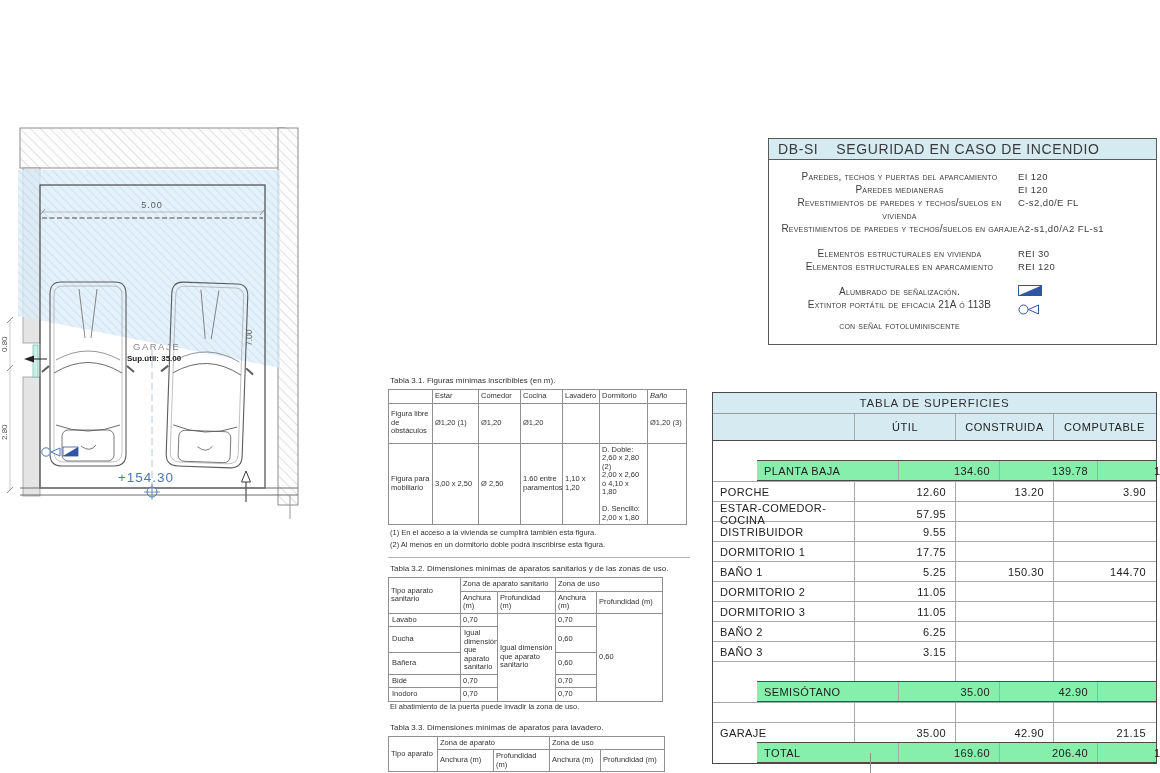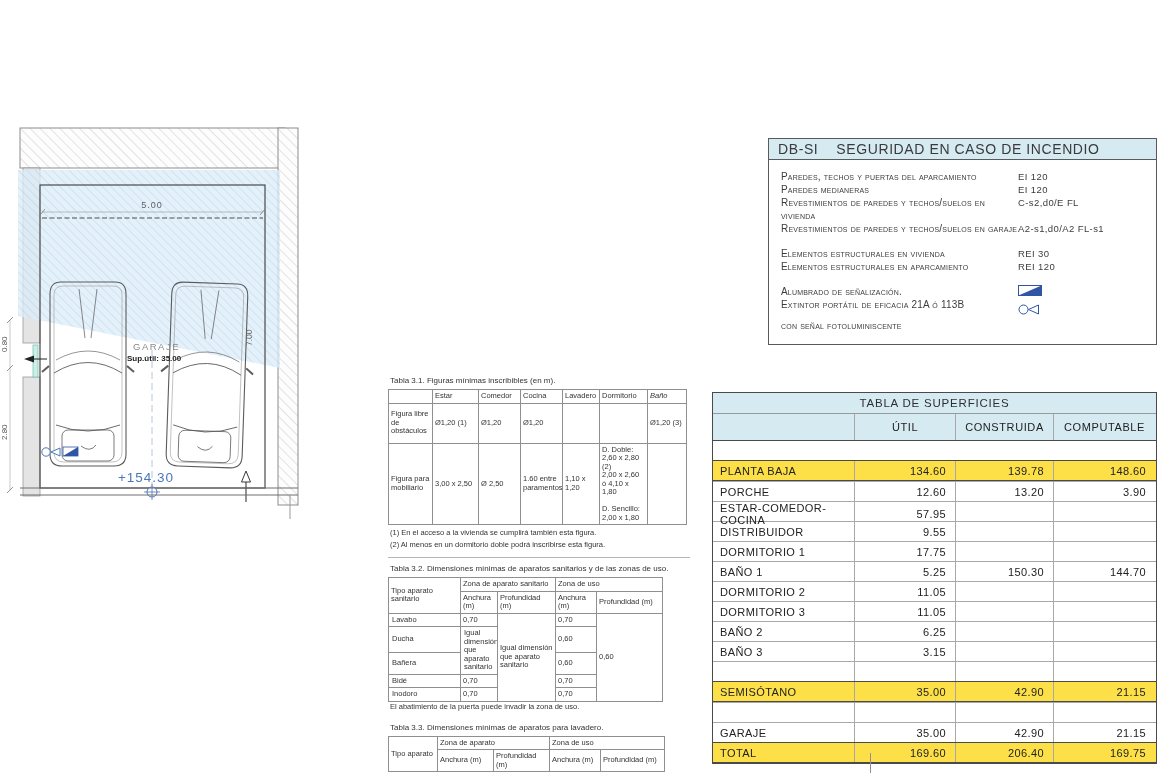--- a/index.html
+++ b/index.html
@@ -7,34 +7,34 @@
   #canvas{position:relative;width:1160px;height:773px;background:#fff;overflow:hidden;
           font-family:"Liberation Sans", sans-serif;color:#333;}
 
   
   #dbsi{position:absolute;left:768px;top:138px;width:389px;border:1.5px solid #5a5a5a;background:#fff;}
   .dbsi-title{height:21px;background:#d6eaf2;border-bottom:1.5px solid #5a5a5a;
               display:flex;align-items:center;gap:18px;padding:8px 9px;
               font-size:14px;letter-spacing:.6px;color:#3a3a3a;}
   .dbsi-body{padding:10px 10px 12px 12px;}
   .dbsi-row{display:flex;line-height:13px;}
-  .dbsi-row .lbl{flex:1;font-variant:small-caps;font-size:10px;letter-spacing:.2px;color:#3c3c3c;}
+  .dbsi-row .lbl{flex:1;font-variant:small-caps;font-size:10px;letter-spacing:.2px;color:#3c3c3c;text-align:center;}
   .dbsi-row .val{width:128px;font-size:9.5px;letter-spacing:.4px;color:#3c3c3c;}
   .dbsi-gap{height:12px;}
 
   
   #surfaces{position:absolute;left:712px;top:392px;width:445px;border:1.5px solid #4a4a4a;background:#fff;}
   .stitle{height:20px;background:#d6eaf2;display:flex;align-items:center;justify-content:center;
           font-size:11.5px;letter-spacing:.8px;color:#2f2f2f;}
   .shead{height:27px;background:#d6eaf2;display:grid;grid-template-columns:142px 101px 98px 101px;
          border-top:1px solid #9a9a9a;}
   .shead .scell{display:flex;align-items:center;justify-content:center;font-size:11px;letter-spacing:.6px;}
   .srow{display:grid;grid-template-columns:142px 101px 98px 101px;height:20px;border-top:1px solid #a8a8a8;}
   .srow.gap{border-top:1px solid #4a4a4a;background:#fff;}
-  .srow.highlight{background:#fde047;border-top:1.5px solid #4a4a4a;border-bottom:1.5px solid #4a4a4a;height:21px;}
+  .srow.highlight{background:#86efac;border-top:1.5px solid #4a4a4a;border-bottom:1.5px solid #4a4a4a;height:21px;margin-left:44px;}
   .scell{display:flex;align-items:center;border-right:1px solid #a8a8a8;font-size:11px;letter-spacing:.4px;color:#222;}
   .scell:last-child{border-right:none;}
   .slabel{padding-left:7px;}
   .snum{justify-content:flex-end;padding-right:9px;}
   .srow.gap .scell,.shead .scell{color:#222;}
   #table-stub{position:absolute;left:870px;top:753px;width:1px;height:20px;background:#909090;}
 
   
   #midcol{position:absolute;left:388px;top:376px;width:302px;}
   .tbl-title{font-size:8px;color:#333;margin:0 0 4px 2px;}

